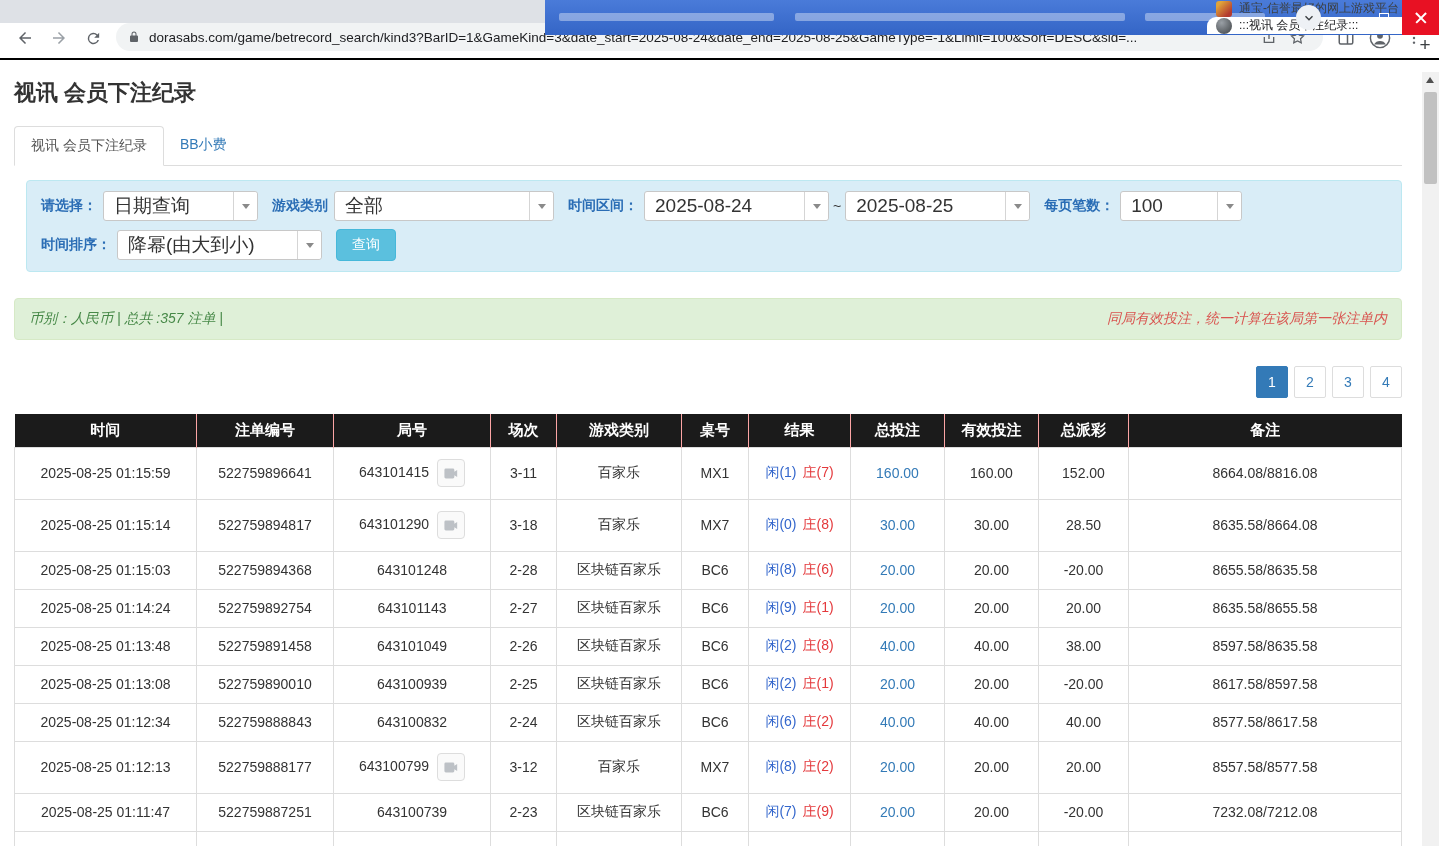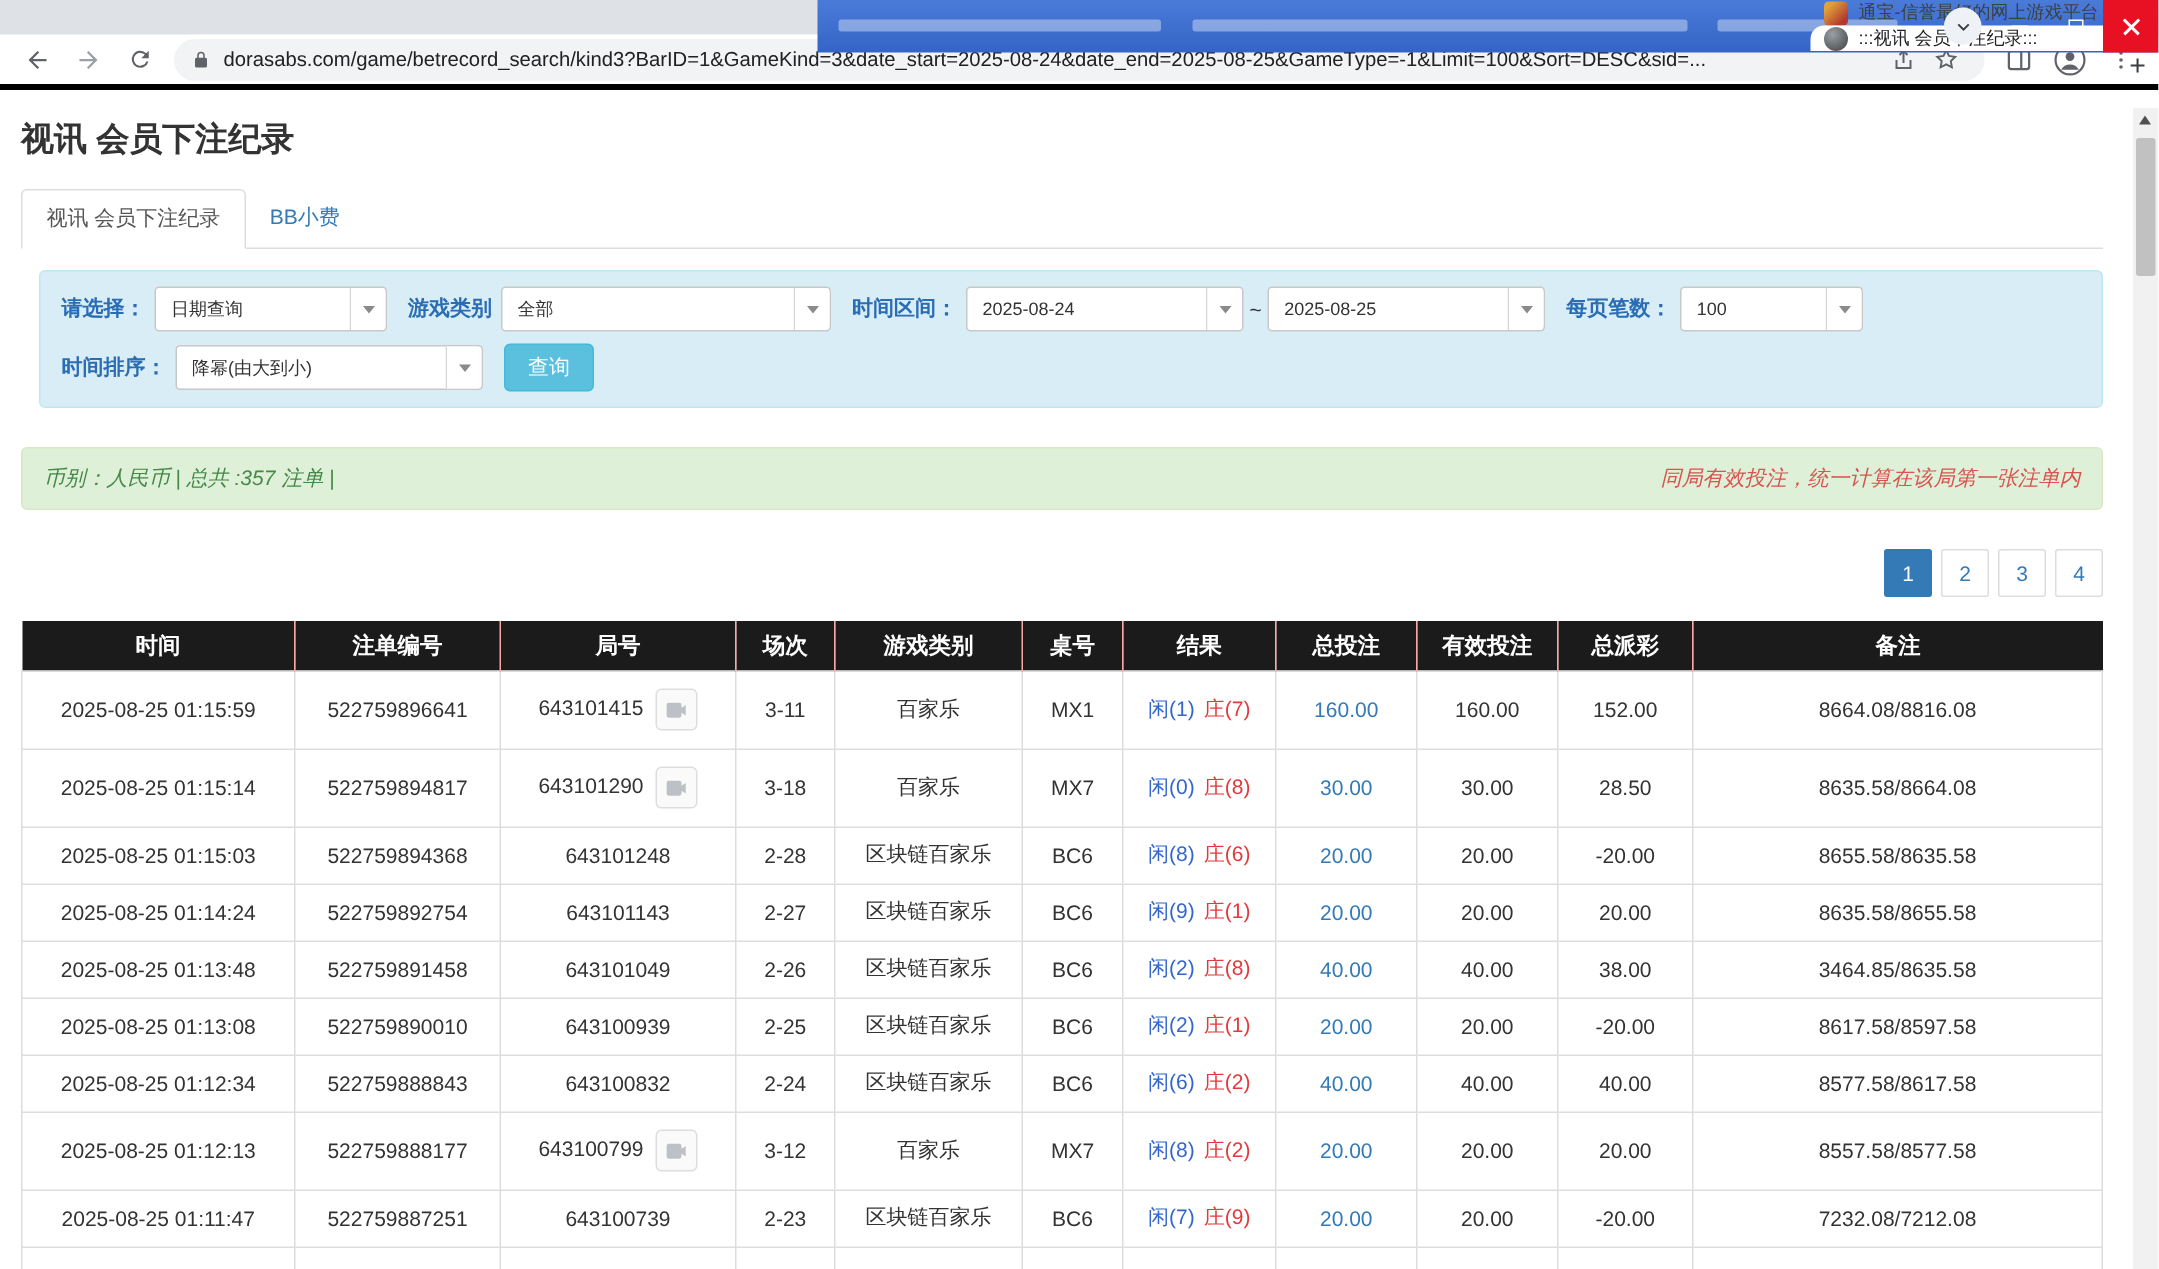--- a/index.html
+++ b/index.html
@@ -25,40 +25,40 @@
 .win-area{position:absolute;z-index:3;right:0;top:0;height:35px;display:flex;}
 .wc{width:37px;display:flex;align-items:center;justify-content:center;}
 .wc.close{background:#e81123;}
 .min-g{width:11px;height:2px;background:#fff;}
 .max-g{width:10px;height:10px;border:1.5px solid #fff;}
 .x-wrap{position:relative;width:12px;height:12px;}
 .x-wrap span{position:absolute;left:-1px;top:5px;width:14px;height:1.6px;background:#fff;}
 .x-wrap span:first-child{transform:rotate(45deg);}
 .x-wrap span:last-child{transform:rotate(-45deg);}
 
-.toolbar{height:37px;background:#fff;display:flex;align-items:center;padding:0 8px;border-bottom:4px solid #000000;}
+.toolbar{height:37px;background:#fff;display:flex;padding:0 8px;border-bottom:2px solid #000000;}
 .icon-btn{width:30px;height:30px;display:flex;align-items:center;justify-content:center;margin:0 2px;flex:0 0 auto;}
 .urlbar{flex:1;height:28px;background:#f1f3f4;border-radius:14px;display:flex;align-items:center;padding:0 12px;margin:0 6px;overflow:hidden;}
 .url-text{font-size:13.5px;color:#202124;white-space:nowrap;overflow:hidden;flex:1;margin-left:9px;}
 .urlbar .icon-btn{width:24px;height:24px;}
 
 
 .content{padding:14px 37px 0 14px;}
 .page-title{font-size:22px;font-weight:600;color:#333;margin:4px 0 18px;}
 .nav-tabs{display:flex;border-bottom:1px solid #ddd;margin-top:16px;}
 .ptab{padding:10px 16px;font-size:14px;color:#337ab7;cursor:pointer;}
 .ptab.active{color:#555;background:#fff;border:1px solid #ddd;border-bottom-color:#fff;border-radius:4px 4px 0 0;margin-bottom:-1px;cursor:default;}
 
 .filter-panel{margin-top:14px;background:#d9edf7;border:1px solid #bce8f1;border-radius:4px;padding:10px 12px;margin-left:12px;}
 .filter-row{display:flex;align-items:center;}
 .filter-row + .filter-row{margin-top:8px;}
 .flabel{color:#2a6db5;font-weight:bold;font-size:14px;margin:0 6px 0 14px;white-space:nowrap;}
 .flabel:first-child{margin-left:2px;}
 .ui-select{display:inline-flex;align-items:center;height:30px;background:#fff;border:1px solid #c8c8c8;border-radius:3px;cursor:pointer;}
-.ui-select .txt{padding:0 10px;font-size:12px;color:#333;flex:1;white-space:nowrap;overflow:hidden;}
+.ui-select .txt{padding:0 10px;font-size:19px;color:#333;flex:1;white-space:nowrap;overflow:hidden;}
 .caret-box{width:24px;align-self:stretch;border-left:1px solid #d5d5d5;display:flex;align-items:center;justify-content:center;background:#fff;border-radius:0 3px 3px 0;}
 .caret{width:0;height:0;border-left:4px solid transparent;border-right:4px solid transparent;border-top:5px solid #8a8a8a;}
 .w155{width:155px;}.w220{width:220px;}.w185{width:185px;}.w122{width:122px;}.w205{width:205px;}
 .tilde{font-size:14px;color:#333;margin:0 4px;}
 .search-btn{height:32px;padding:0 15px;background:#5bc0de;border:1px solid #46b8da;border-radius:4px;color:#fff;font-size:14px;margin-left:14px;cursor:pointer;}
 
 .summary-bar{margin-top:26px;background:#dff0d8;border:1px solid #d6e9c6;border-radius:4px;padding:11px 14px;display:flex;justify-content:space-between;align-items:center;font-size:14px;font-style:italic;}
 .summary-left{color:#468847;}
 .summary-right{color:#d9534f;}
 
@@ -346,21 +346,21 @@
           <td>2025-08-25 01:13:48</td>
           <td>522759891458</td>
           <td><span>643101049</span></td>
           <td>2-26</td>
           <td>区块链百家乐</td>
           <td>BC6</td>
           <td><span class="player">闲(2)</span><span class="banker">庄(8)</span></td>
           <td><span class="bet-link">40.00</span></td>
           <td>40.00</td>
           <td>38.00</td>
-          <td>3464.85/8635.58</td>
+          <td>8597.58/8635.58</td>
         </tr>
         <tr>
           <td>2025-08-25 01:13:08</td>
           <td>522759890010</td>
           <td><span>643100939</span></td>
           <td>2-25</td>
           <td>区块链百家乐</td>
           <td>BC6</td>
           <td><span class="player">闲(2)</span><span class="banker">庄(1)</span></td>
           <td><span class="bet-link">20.00</span></td>

